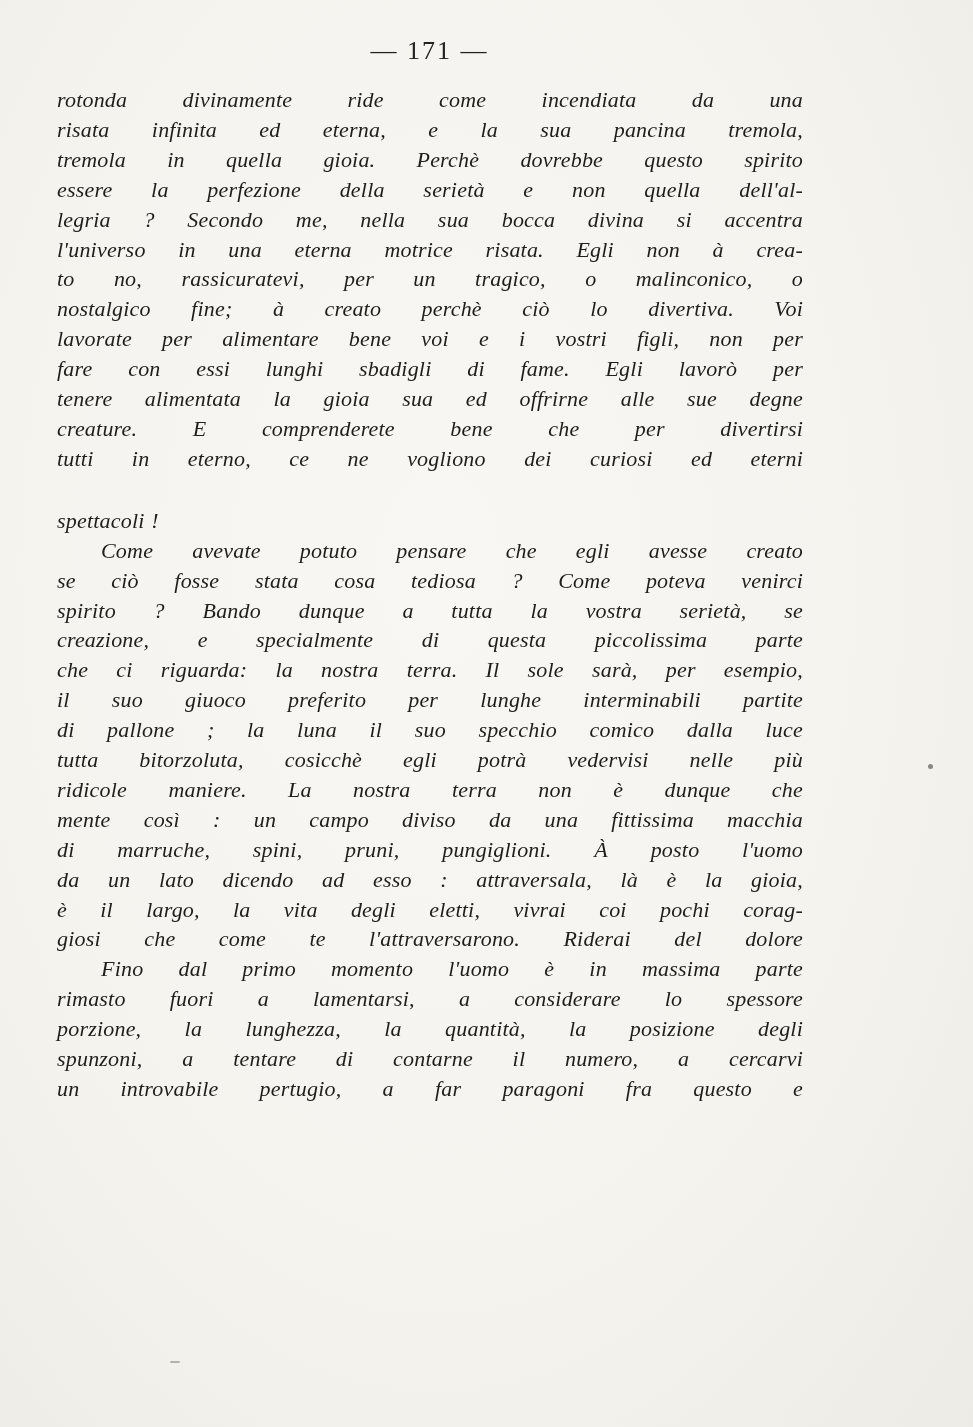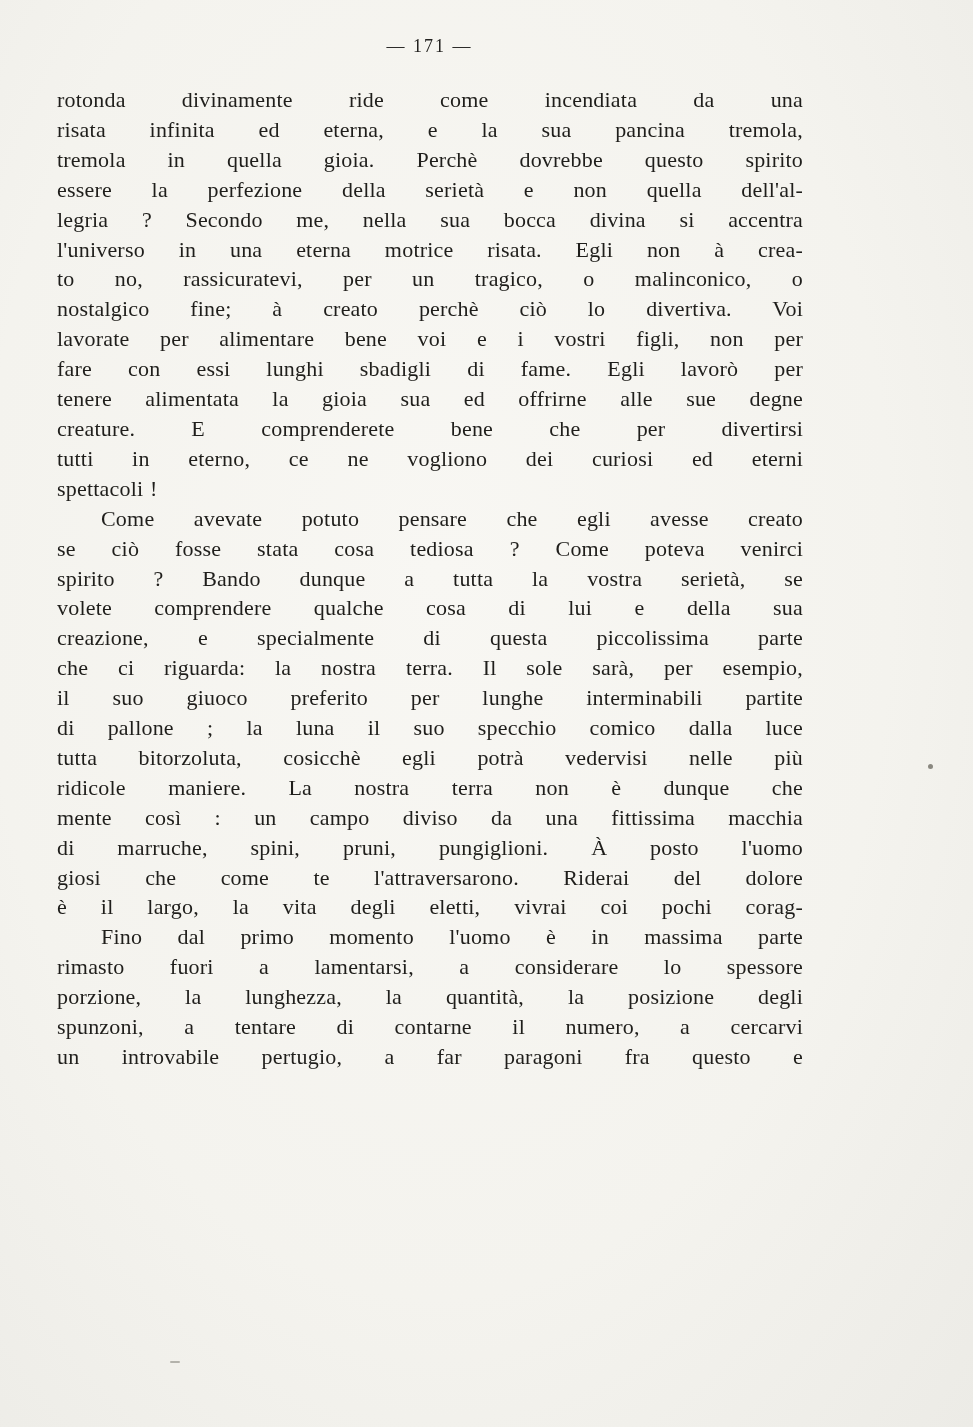--- a/index.html
+++ b/index.html
@@ -20,45 +20,47 @@
       radial-gradient(ellipse at 45% 40%, #f8f7f3 0%, #f4f3ee 60%, #ecebe6 100%);
     font-family: "Liberation Serif", "DejaVu Serif", serif;
     color: #1f1e1b;
   }
   .page-number {
     position: absolute;
     top: 36px;
     left: 57px;
     width: 745px;
     text-align: center;
-    font-size: 18px;
+    font-size: 26px;
     letter-spacing: 2px;
     color: #232220;
   }
   .text-block {
     position: absolute;
     top: 85px;
     left: 57px;
     width: 746px;
+    font-style: italic;
   }
   .paragraph {
     margin: 0;
     padding: 0;
   }
   .line {
     font-size: 22px;
     line-height: 29.9px;
     text-align: justify;
     text-align-last: justify;
     letter-spacing: 0.2px;
     word-spacing: 1px;
     white-space: normal;
   }
   .line.last {
     text-align-last: left;
+    margin-top: 32px;
   }
   .line.indent {
     text-indent: 44px;
   }
   .speck {
     position: absolute;
     background: #8a8880;
     border-radius: 50%;
   }
   .speck.dot-right {
@@ -96,31 +98,31 @@
         <div class="line">fare con essi lunghi sbadigli di fame. Egli lavorò per</div>
         <div class="line">tenere alimentata la gioia sua ed offrirne alle sue degne</div>
         <div class="line">creature. E comprenderete bene che per divertirsi</div>
         <div class="line">tutti in eterno, ce ne vogliono dei curiosi ed eterni</div>
         <div class="line last">spettacoli !</div>
       </div>
       <div class="paragraph">
         <div class="line indent">Come avevate potuto pensare che egli avesse creato</div>
         <div class="line">se ciò fosse stata cosa tediosa ? Come poteva venirci</div>
         <div class="line">spirito ? Bando dunque a tutta la vostra serietà, se</div>
-        <div class="line">volete comprendere qualche cosa di lui e della sua</div>
         <div class="line">creazione, e specialmente di questa piccolissima parte</div>
         <div class="line">che ci riguarda: la nostra terra. Il sole sarà, per esempio,</div>
         <div class="line">il suo giuoco preferito per lunghe interminabili partite</div>
         <div class="line">di pallone ; la luna il suo specchio comico dalla luce</div>
         <div class="line">tutta bitorzoluta, cosicchè egli potrà vedervisi nelle più</div>
         <div class="line">ridicole maniere. La nostra terra non è dunque che</div>
         <div class="line">mente così : un campo diviso da una fittissima macchia</div>
         <div class="line">di marruche, spini, pruni, pungiglioni. À posto l'uomo</div>
+        <div class="line">da un lato dicendo ad esso : attraversala, là è la gioia,</div>
+        <div class="line">è il largo, la vita degli eletti, vivrai coi pochi corag-</div>
         <div class="line">giosi che come te l'attraversarono. Riderai del dolore</div>
-        <div class="line">è il largo, la vita degli eletti, vivrai coi pochi corag-</div>
       </div>
       <div class="paragraph">
         <div class="line indent">Fino dal primo momento l'uomo è in massima parte</div>
         <div class="line">rimasto fuori a lamentarsi, a considerare lo spessore</div>
         <div class="line">porzione, la lunghezza, la quantità, la posizione degli</div>
         <div class="line">spunzoni, a tentare di contarne il numero, a cercarvi</div>
         <div class="line">un introvabile pertugio, a far paragoni fra questo e</div>
       </div>
     </div>
 

